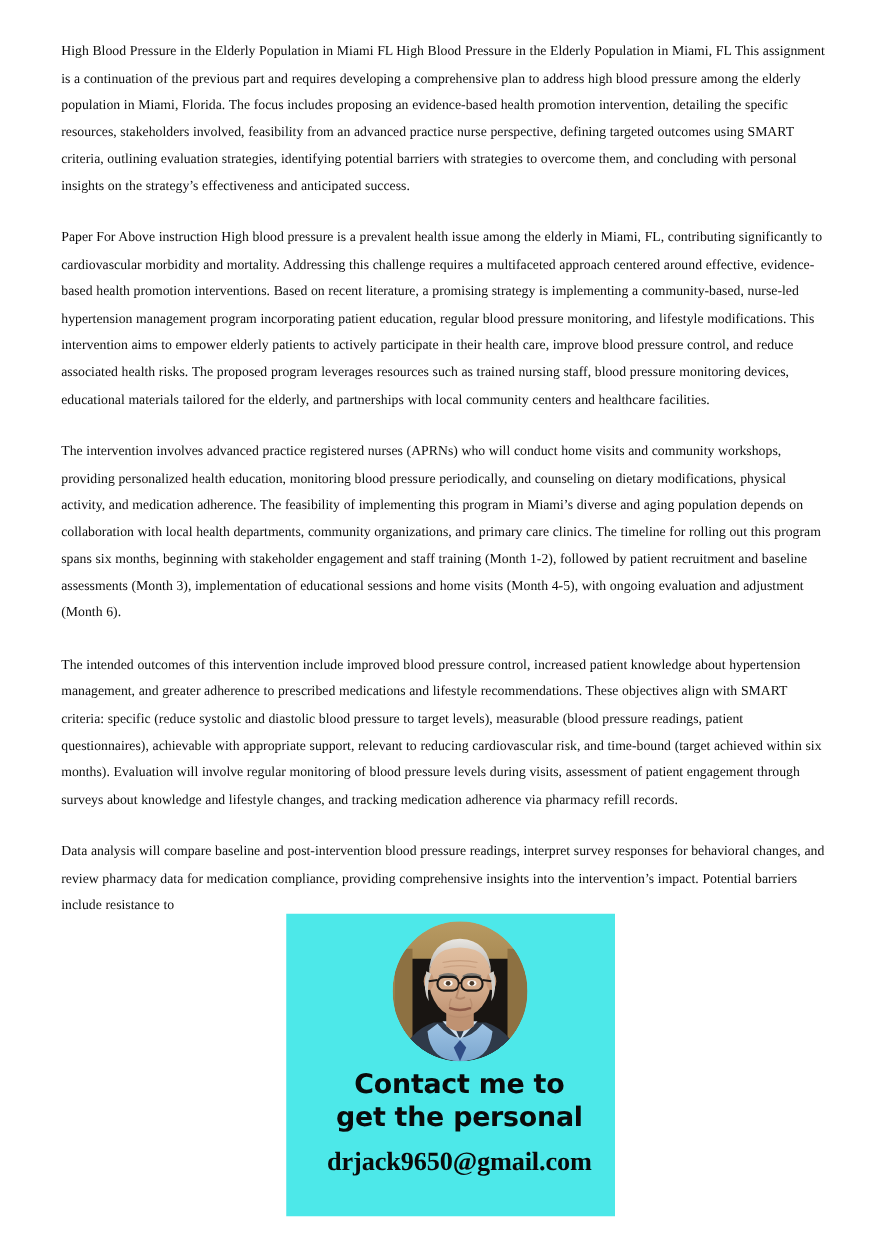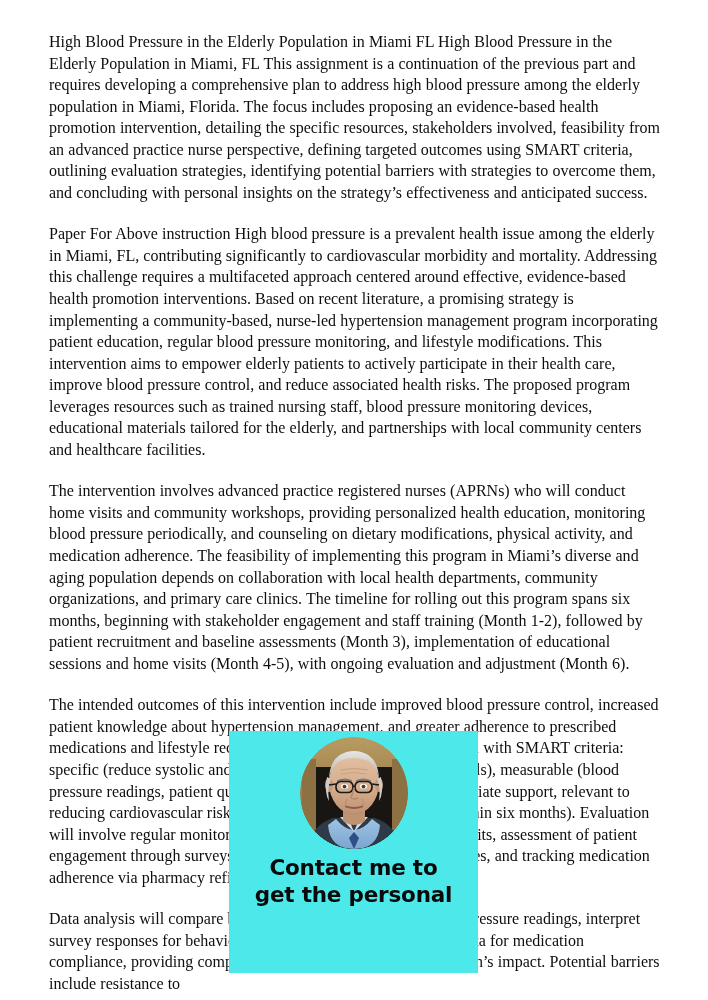--- a/index.html
+++ b/index.html
@@ -26,21 +26,21 @@
 
   #doc-body {
     position: absolute;
     left: 49px;
     top: 31px;
     width: 612px;
   }
 
   .para {
     font-family: "Liberation Serif", "DejaVu Serif", serif;
-    font-size: 16px;
+    font-size: 11px;
     line-height: 21.55px;
     color: #0d0d0d;
     margin: 0 0 20px 0;
     text-align: left;
     letter-spacing: 0.01px;
     word-spacing: 0.15px;
   }
   .para:last-child { margin-bottom: 0; }
 
   
@@ -49,20 +49,21 @@
     left: 229px;
     top: 731px;
     width: 249px;
     height: 242px;
     background: #4de8e9;
     z-index: 50;
     display: flex;
     flex-direction: column;
     align-items: center;
     overflow: hidden;
+    padding-left: 14px;
   }
 
   #promo-photo {
     width: 108px;
     height: 112px;
     margin-top: 6px;
     border-radius: 50%;
     overflow: hidden;
     position: relative;
     flex: 0 0 auto;
@@ -190,16 +191,17 @@
           <path d="M45 75 Q54 79 63 75" stroke="#b4886a" stroke-width="1" fill="none" opacity="0.6"></path>
         </g>
       </svg>
     </div>
 
     <div id="promo-lines">
       <span class="pline">Contact me to</span>
       <span class="pline">get the personal</span>
     </div>
 
+    <div id="promo-email">drjack9650@gmail.com</div>
 
   </div>
 
 </div>
 
 </body></html>

